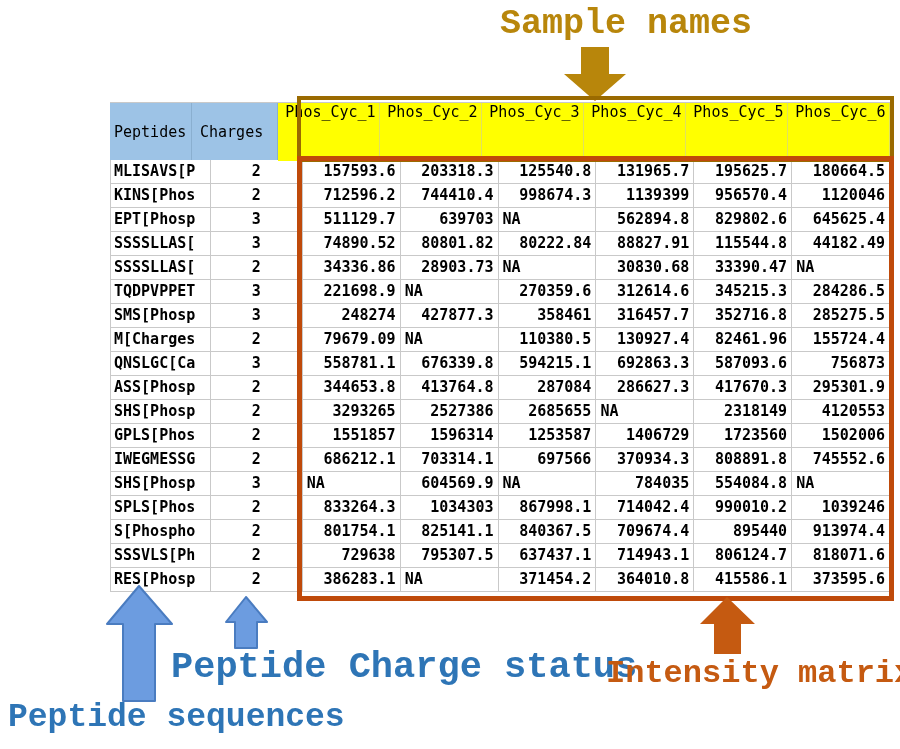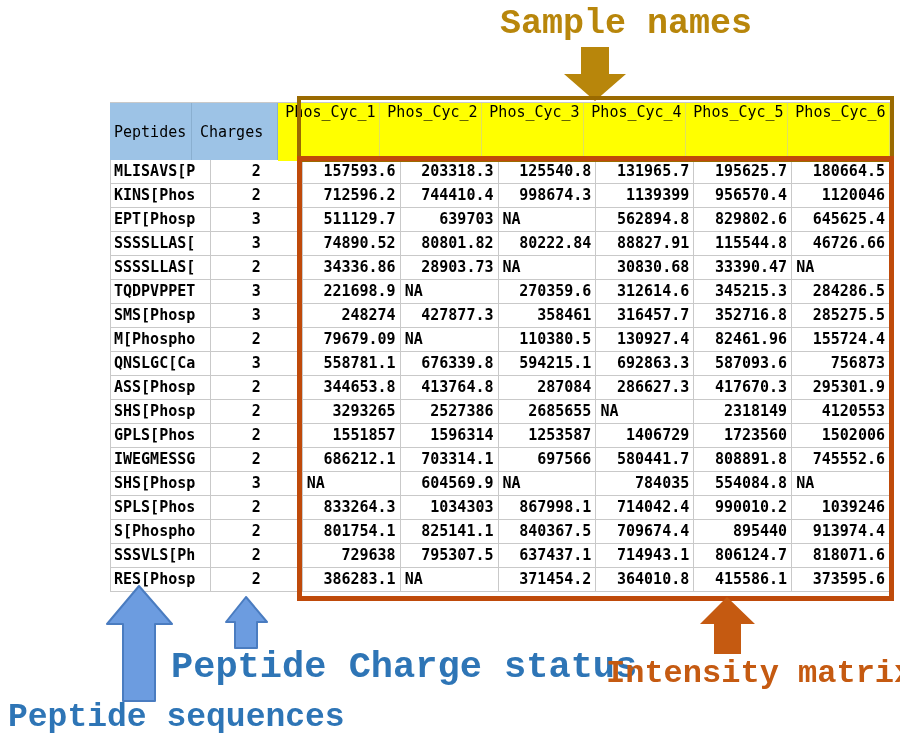--- a/index.html
+++ b/index.html
@@ -158,21 +158,21 @@
           <div class="cell c-val">645625.4</div>
         </div>
         <div class="trow">
           <div class="cell c-pep">SSSSLLAS[</div>
           <div class="cell c-chg">3</div>
           <div class="cell c-val">74890.52</div>
           <div class="cell c-val">80801.82</div>
           <div class="cell c-val">80222.84</div>
           <div class="cell c-val">88827.91</div>
           <div class="cell c-val">115544.8</div>
-          <div class="cell c-val">46726.66</div>
+          <div class="cell c-val">44182.49</div>
         </div>
         <div class="trow">
           <div class="cell c-pep">SSSSLLAS[</div>
           <div class="cell c-chg">2</div>
           <div class="cell c-val">34336.86</div>
           <div class="cell c-val">28903.73</div>
           <div class="cell c-val na">NA</div>
           <div class="cell c-val">30830.68</div>
           <div class="cell c-val">33390.47</div>
           <div class="cell c-val na">NA</div>
@@ -191,21 +191,21 @@
           <div class="cell c-pep">SMS[Phosp</div>
           <div class="cell c-chg">3</div>
           <div class="cell c-val">248274</div>
           <div class="cell c-val">427877.3</div>
           <div class="cell c-val">358461</div>
           <div class="cell c-val">316457.7</div>
           <div class="cell c-val">352716.8</div>
           <div class="cell c-val">285275.5</div>
         </div>
         <div class="trow">
-          <div class="cell c-pep">M[Phospho</div>
+          <div class="cell c-pep">M[Charges</div>
           <div class="cell c-chg">2</div>
           <div class="cell c-val">79679.09</div>
           <div class="cell c-val na">NA</div>
           <div class="cell c-val">110380.5</div>
           <div class="cell c-val">130927.4</div>
           <div class="cell c-val">82461.96</div>
           <div class="cell c-val">155724.4</div>
         </div>
         <div class="trow">
           <div class="cell c-pep">QNSLGC[Ca</div>
@@ -246,21 +246,21 @@
           <div class="cell c-val">1406729</div>
           <div class="cell c-val">1723560</div>
           <div class="cell c-val">1502006</div>
         </div>
         <div class="trow">
           <div class="cell c-pep">IWEGMESSG</div>
           <div class="cell c-chg">2</div>
           <div class="cell c-val">686212.1</div>
           <div class="cell c-val">703314.1</div>
           <div class="cell c-val">697566</div>
-          <div class="cell c-val">580441.7</div>
+          <div class="cell c-val">370934.3</div>
           <div class="cell c-val">808891.8</div>
           <div class="cell c-val">745552.6</div>
         </div>
         <div class="trow">
           <div class="cell c-pep">SHS[Phosp</div>
           <div class="cell c-chg">3</div>
           <div class="cell c-val na">NA</div>
           <div class="cell c-val">604569.9</div>
           <div class="cell c-val na">NA</div>
           <div class="cell c-val">784035</div>

